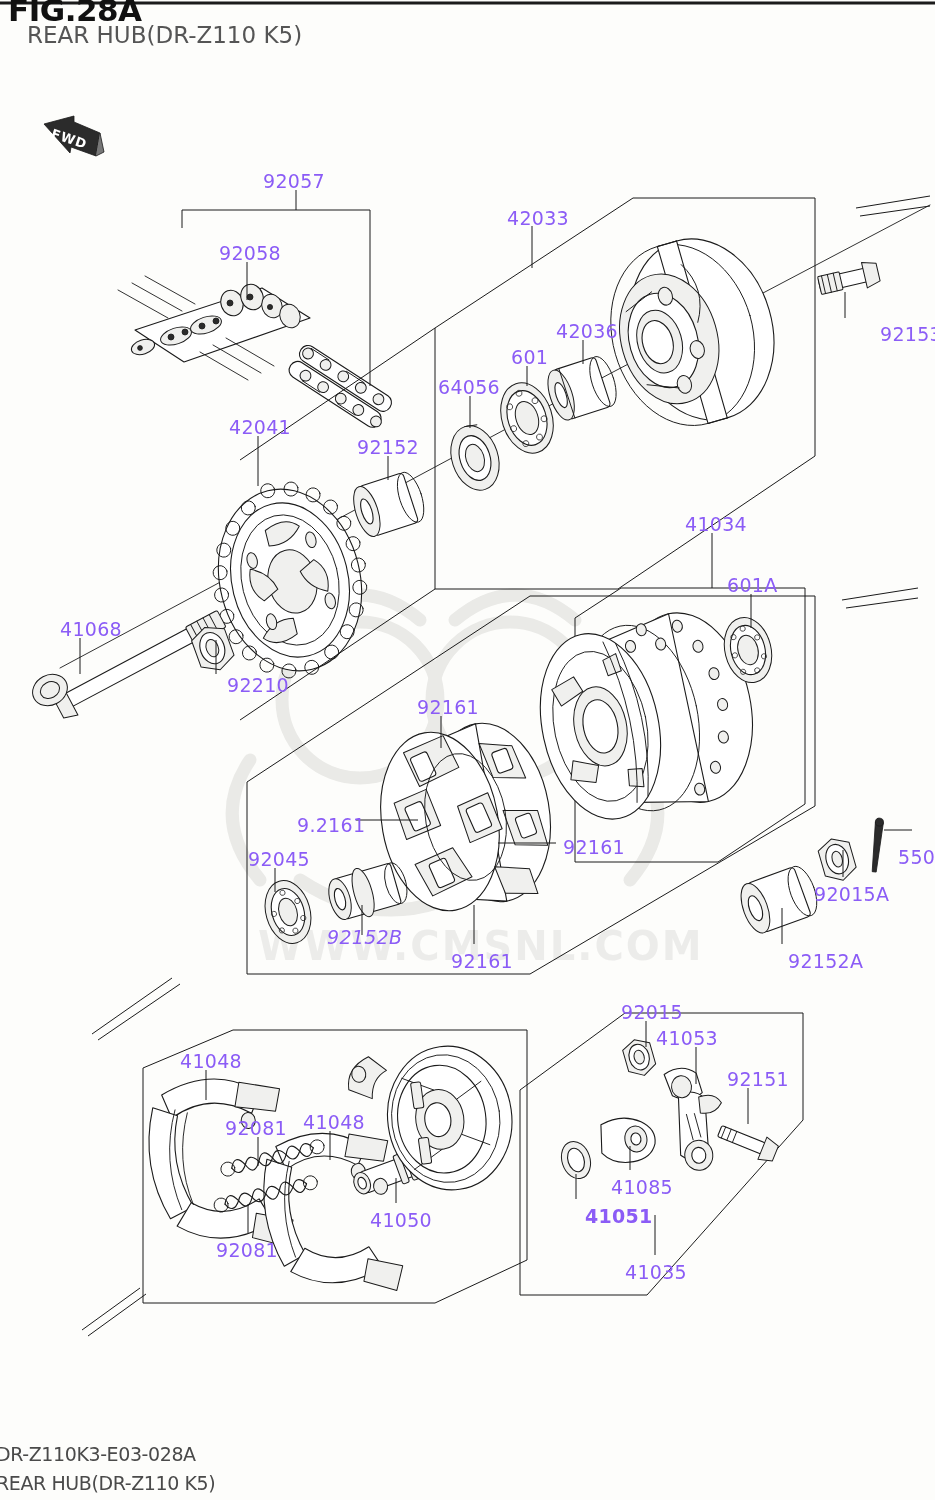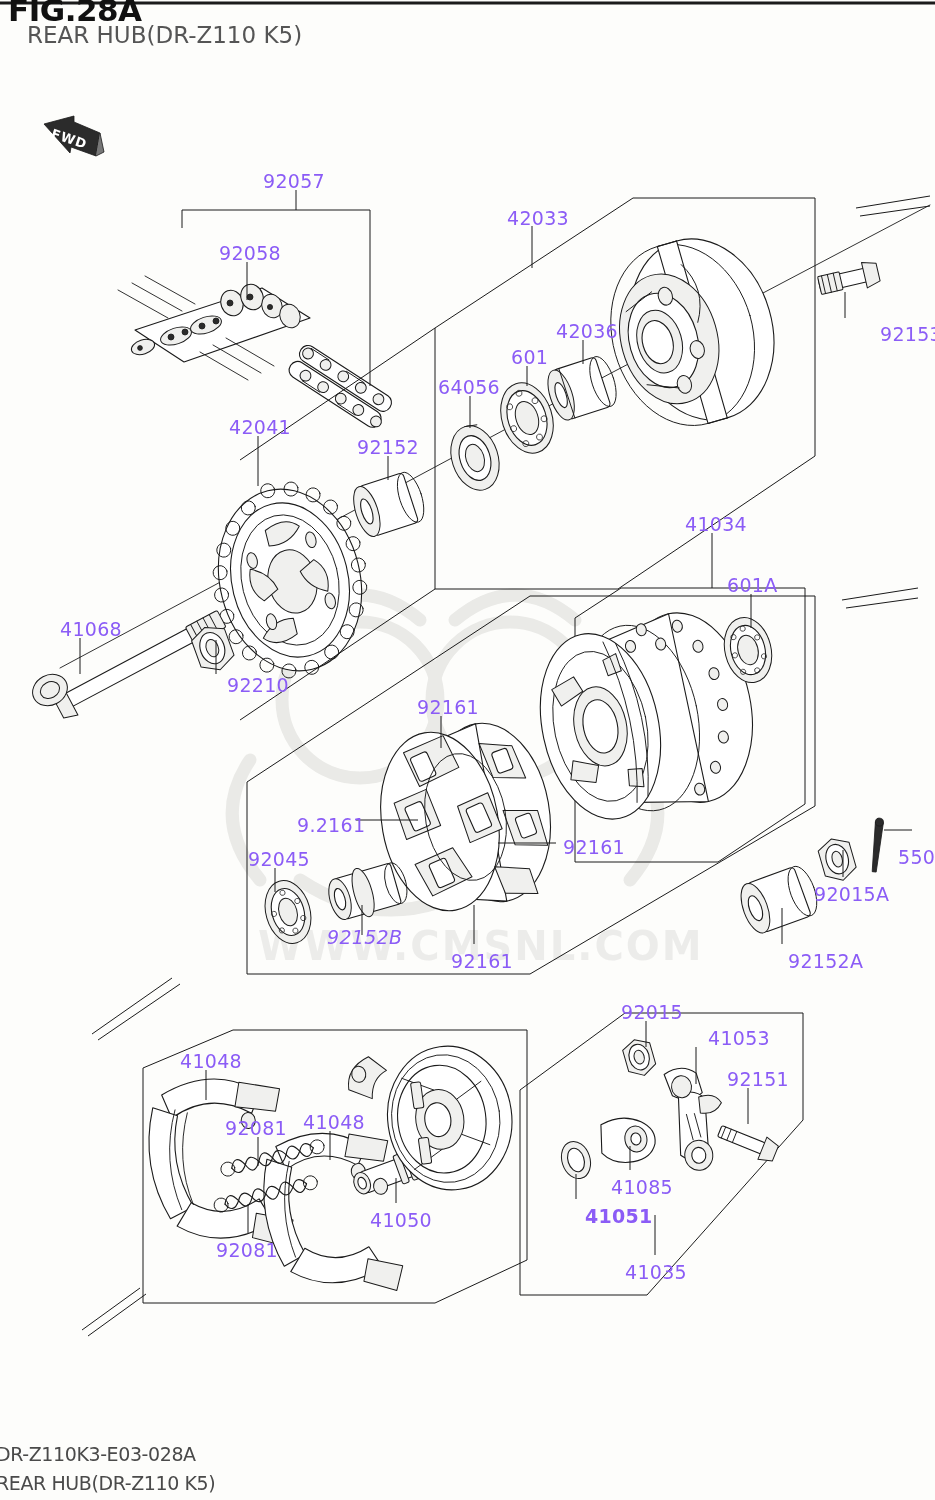--- a/index.html
+++ b/index.html
@@ -683,21 +683,21 @@
       <div class="lbl" style="left: 417px; top: 698px;">92161</div>
       <div class="lbl" style="left: 297px; top: 816px;">9.2161</div>
       <div class="lbl" style="left: 563px; top: 838px;">92161</div>
       <div class="lbl" style="left: 451px; top: 952px;">92161</div>
       <div class="lbl" style="left: 248px; top: 850px;">92045</div>
       <div class="lbl" style="left: 327px; top: 928px; font-style: italic;">92152B</div>
       <div class="lbl" style="left: 898px; top: 848px;">550</div>
       <div class="lbl" style="left: 814px; top: 885px;">92015A</div>
       <div class="lbl" style="left: 788px; top: 952px;">92152A</div>
       <div class="lbl" style="left: 621px; top: 1003px;">92015</div>
-      <div class="lbl" style="left: 708px; top: 1029px;">41053</div>
+      <div class="lbl" style="left: 656px; top: 1029px;">41053</div>
       <div class="lbl" style="left: 727px; top: 1070px;">92151</div>
       <div class="lbl" style="left: 180px; top: 1052px;">41048</div>
       <div class="lbl" style="left: 225px; top: 1119px;">92081</div>
       <div class="lbl" style="left: 303px; top: 1113px;">41048</div>
       <div class="lbl" style="left: 370px; top: 1211px;">41050</div>
       <div class="lbl" style="left: 611px; top: 1178px;">41085</div>
       <div class="lbl" style="left: 585px; top: 1207px; font-weight: bold;">41051</div>
       <div class="lbl" style="left: 216px; top: 1241px;">92081</div>
       <div class="lbl" style="left: 625px; top: 1263px;">41035</div>
     </div>

